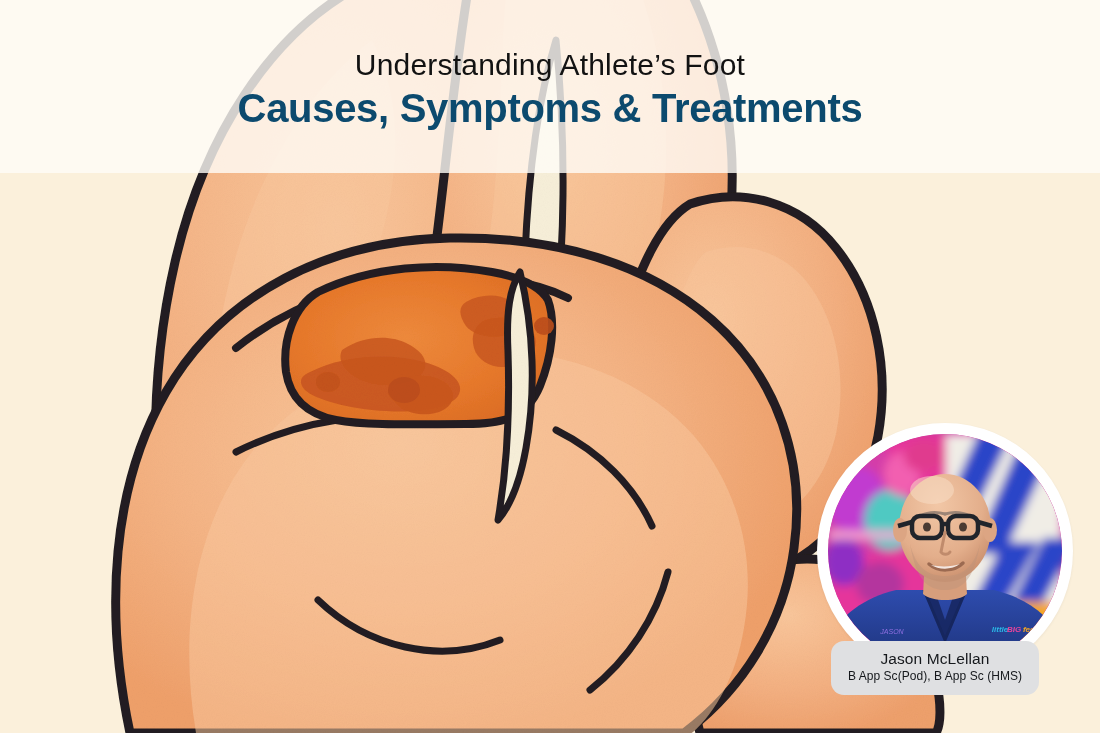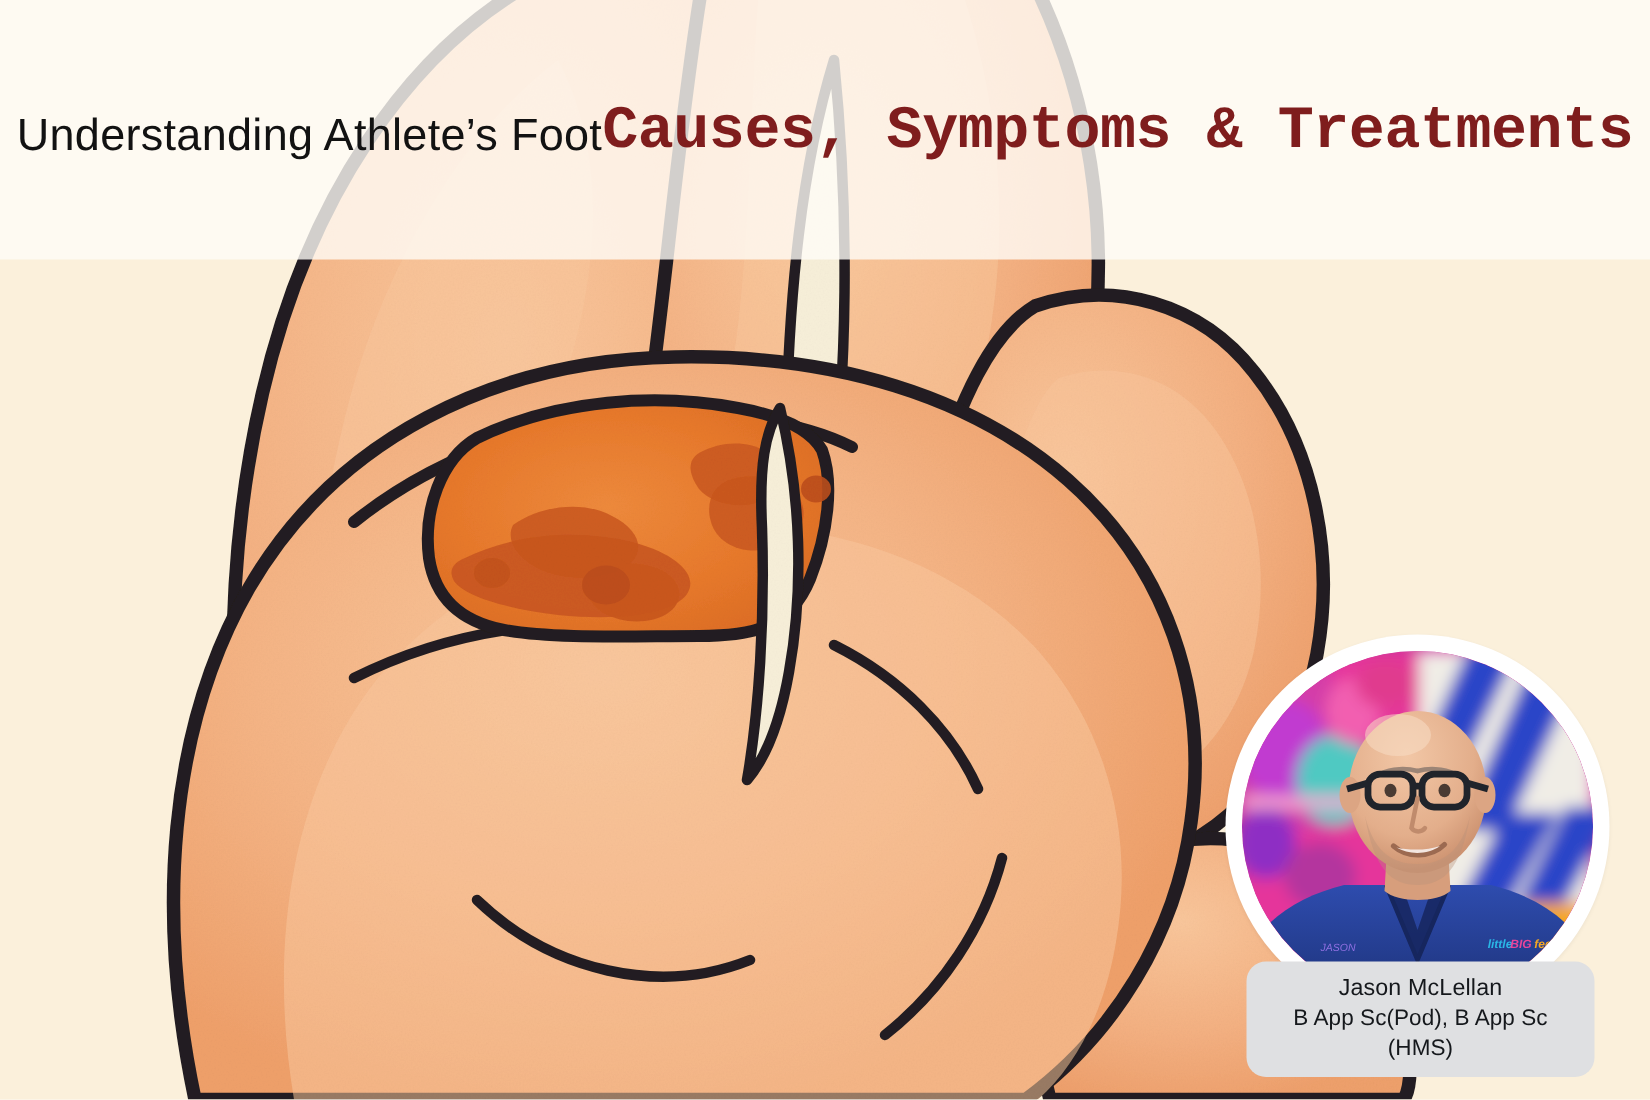--- a/index.html
+++ b/index.html
@@ -23,40 +23,39 @@
   }
 
   
   #title-banner {
     position:absolute;
     left:0; top:0;
     width:1100px; height:173px;
     background:rgba(255,253,247,0.80);
     z-index:20;
     display:flex;
-    flex-direction:row;
+    flex-direction:column;
     align-items:center;
     justify-content:center;
   }
   #banner-subtitle {
     font-size:30px;
     font-weight:300;
     letter-spacing:0.2px;
     color:#121212;
     line-height:1.05;
     margin-top:8px;
   }
   #banner-title {
     font-size:40px;
     font-weight:bold;
     letter-spacing:-0.3px;
-    color:#7f1d1d;
+    color:#0c4a6e;
     line-height:1.18;
     margin-top:4px;
-    font-family:Liberation Mono, monospace;
   }
 
   
   #practitioner-card {
     position:absolute;
     left:817px; top:423px;
     width:260px; height:260px;
     z-index:30;
   }
   #avatar-ring {
@@ -74,36 +73,36 @@
     border-radius:50%;
     overflow:hidden;
     background:#C9389B;
     font-style:italic;
   }
   #avatar-photo svg { display:block; width:234px; height:234px; }
 
   #practitioner-namecard {
     position:absolute;
     left:14px; top:218px;
-    width:232px;
+    width:208px;
     padding:8px 10px 10px;
     border-radius:13px;
     background:#DFE0E2;
     text-align:center;
     z-index:5;
   }
   #practitioner-name {
     font-size:15.5px;
     font-weight:400;
     color:#15181C;
     line-height:1.25;
     letter-spacing:0.1px;
   }
   #practitioner-credentials {
-    font-size:15px;
+    font-size:12px;
     font-weight:400;
     color:#15181C;
     line-height:1.3;
     margin-top:1px;
     letter-spacing:0.05px;
   }
 </style>
 </head>
 <body>
 

